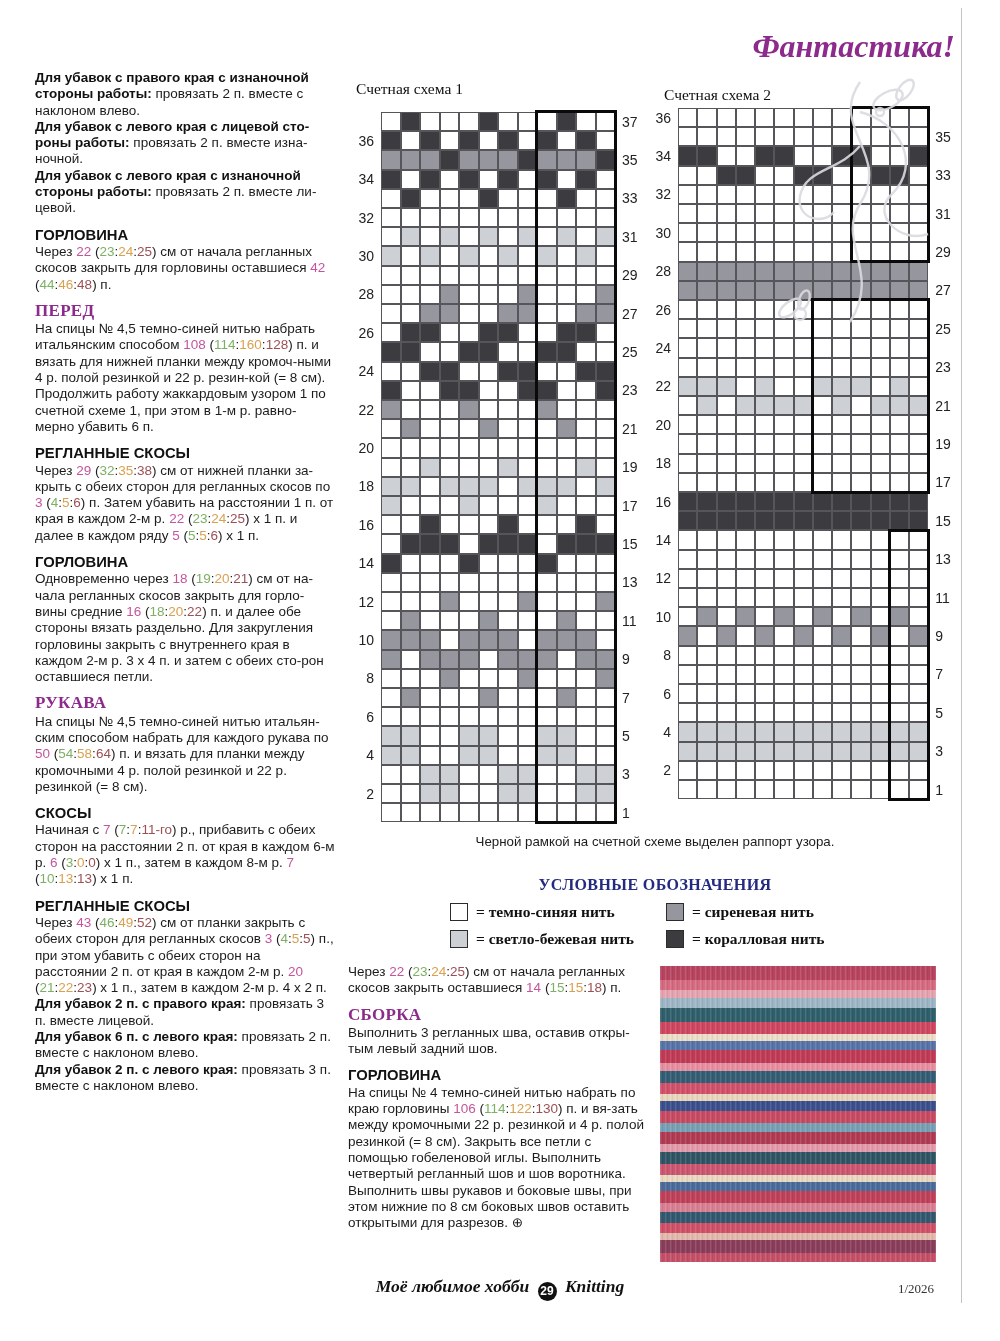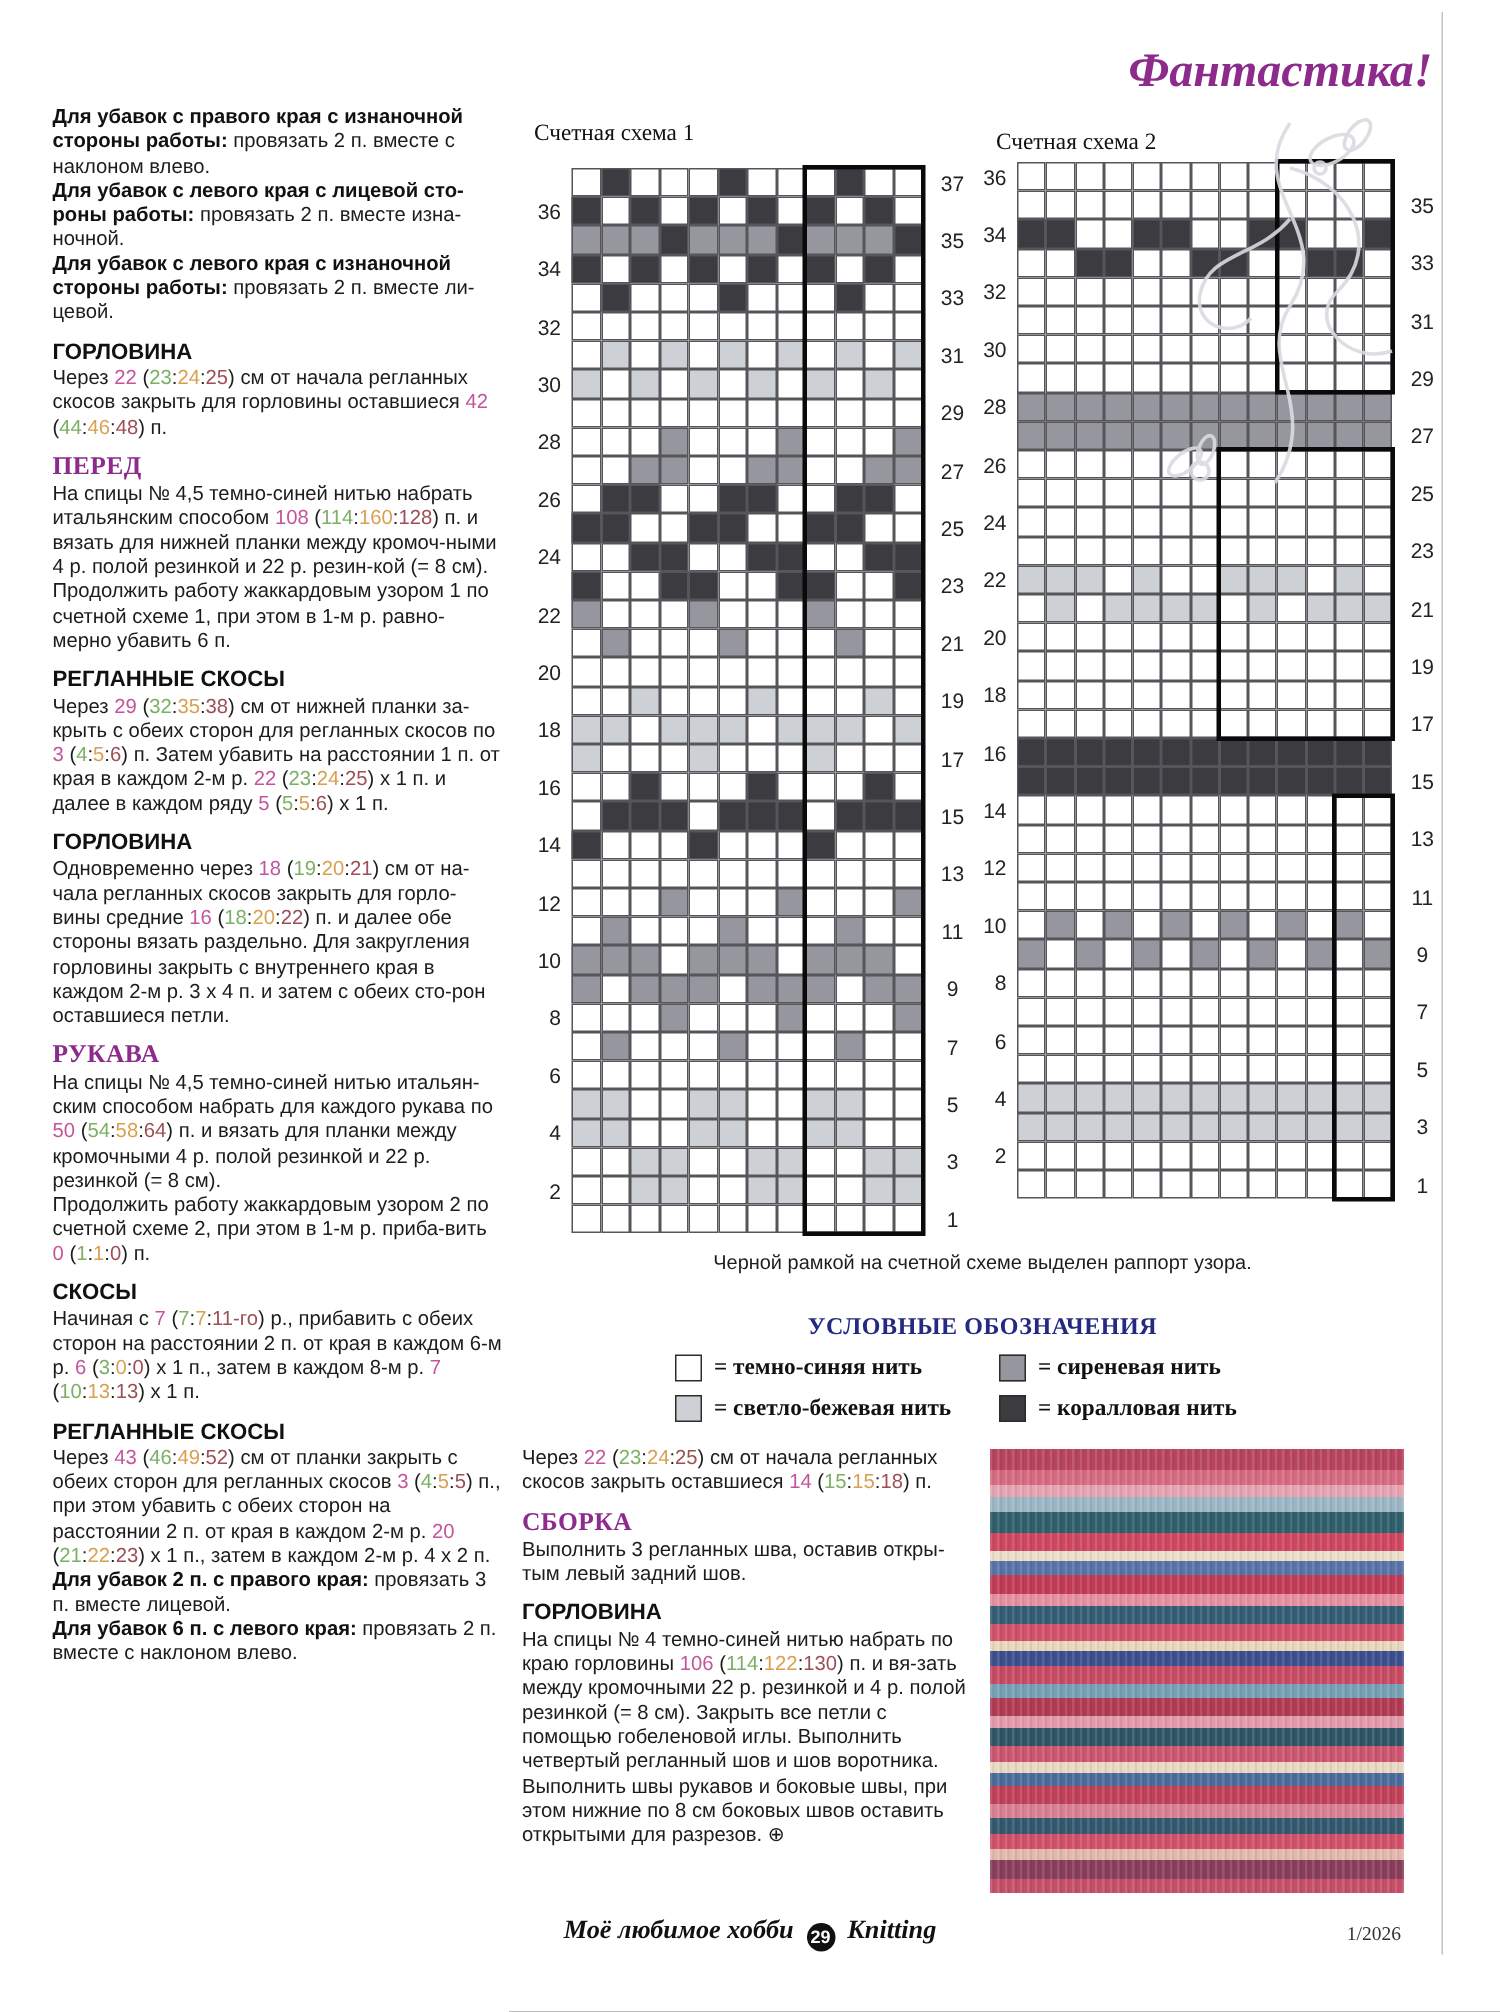--- a/index.html
+++ b/index.html
@@ -17,21 +17,21 @@
       color:var(--accent,#8d2b8d);margin:10px 0 2px 0;letter-spacing:.3px;}
   .h2{font-weight:bold;font-size:14.8px;color:#111;margin:10px 0 1px 0;}
   .s1{color:var(--s1,#c4559c);} .s2{color:var(--s2,#7cb065);}
   .s3{color:var(--s3,#d9a050);} .s4{color:var(--s4,#9c4f55);}
   b{color:#111;}
   
   .chart-title{position:absolute;font-family:"Liberation Serif",serif;font-size:15.5px;color:#111;}
   .cell{position:absolute;box-sizing:border-box;border:0.6px solid #55555a;}
   .frame{position:absolute;box-sizing:border-box;border:3.4px solid #0a0a0a;pointer-events:none;}
   .rowlab{position:absolute;font-size:14px;color:#222;width:26px;}
-  .rowlab.l{text-align:right;} .rowlab.r{text-align:center;}
+  .rowlab.l{text-align:right;} .rowlab.r{text-align:left;}
   
   .captions{position:absolute;left:350px;top:833px;width:610px;text-align:center;
             font-size:13.3px;line-height:17px;color:#1c1c1c;}
   .legend-header{position:absolute;left:350px;top:876px;width:610px;text-align:center;
             font-family:"Liberation Serif",serif;font-weight:bold;font-size:16px;
             color:var(--navy,#232a80);letter-spacing:.4px;}
   .leg-item{position:absolute;height:22px;}
   .leg-swatch{position:absolute;left:0;top:0;width:18px;height:18px;box-sizing:border-box;
             border:1.6px solid #2c2c2c;}
   .leg-label{position:absolute;left:26px;top:0px;font-family:"Liberation Serif",serif;
@@ -65,27 +65,27 @@
       <div class="para">Через <span class="s1">22</span> (<span class="s2">23</span>:<span class="s3">24</span>:<span class="s4">25</span>) см от начала регланных скосов закрыть для горловины оставшиеся <span class="s1">42</span> (<span class="s2">44</span>:<span class="s3">46</span>:<span class="s4">48</span>) п.</div>
       <div class="h1">ПЕРЕД</div>
       <div class="para">На спицы № 4,5 темно-синей нитью набрать итальянским способом <span class="s1">108</span> (<span class="s2">114</span>:<span class="s3">160</span>:<span class="s4">128</span>) п. и вязать для нижней планки между кромоч-ными 4 р. полой резинкой и 22 р. резин-кой (= 8 см).</div>
       <div class="para">Продолжить работу жаккардовым узором 1 по счетной схеме 1, при этом в 1-м р. равно-мерно убавить 6 п.</div>
       <div class="h2">РЕГЛАННЫЕ СКОСЫ</div>
       <div class="para">Через <span class="s1">29</span> (<span class="s2">32</span>:<span class="s3">35</span>:<span class="s4">38</span>) см от нижней планки за-крыть с обеих сторон для регланных скосов по <span class="s1">3</span> (<span class="s2">4</span>:<span class="s3">5</span>:<span class="s4">6</span>) п. Затем убавить на расстоянии 1 п. от края в каждом 2-м р. <span class="s1">22</span> (<span class="s2">23</span>:<span class="s3">24</span>:<span class="s4">25</span>) x 1 п. и далее в каждом ряду <span class="s1">5</span> (<span class="s2">5</span>:<span class="s3">5</span>:<span class="s4">6</span>) x 1 п.</div>
       <div class="h2">ГОРЛОВИНА</div>
       <div class="para">Одновременно через <span class="s1">18</span> (<span class="s2">19</span>:<span class="s3">20</span>:<span class="s4">21</span>) см от на-чала регланных скосов закрыть для горло-вины средние <span class="s1">16</span> (<span class="s2">18</span>:<span class="s3">20</span>:<span class="s4">22</span>) п. и далее обе стороны вязать раздельно. Для закругления горловины закрыть с внутреннего края в каждом 2-м р. 3 x 4 п. и затем с обеих сто-рон оставшиеся петли.</div>
       <div class="h1">РУКАВА</div>
       <div class="para">На спицы № 4,5 темно-синей нитью итальян-ским способом набрать для каждого рукава по <span class="s1">50</span> (<span class="s2">54</span>:<span class="s3">58</span>:<span class="s4">64</span>) п. и вязать для планки между кромочными 4 р. полой резинкой и 22 р. резинкой (= 8 см).</div>
-      <div class="para">Продолжить работу жаккардовым узором 2 по счетной схеме 2, при этом в 1-м р. приба-вить <span class="s1">0</span> (<span class="s2">1</span>:<span class="s3">1</span>:<span class="s4">0</span>) п.</div>
       <div class="h2">СКОСЫ</div>
       <div class="para">Начиная с <span class="s1">7</span> (<span class="s2">7</span>:<span class="s3">7</span>:<span class="s4">11-го</span>) р., прибавить с обеих сторон на расстоянии 2 п. от края в каждом 6-м р. <span class="s1">6</span> (<span class="s2">3</span>:<span class="s3">0</span>:<span class="s4">0</span>) x 1 п., затем в каждом 8-м р. <span class="s1">7</span> (<span class="s2">10</span>:<span class="s3">13</span>:<span class="s4">13</span>) x 1 п.</div>
       <div class="h2">РЕГЛАННЫЕ СКОСЫ</div>
       <div class="para">Через <span class="s1">43</span> (<span class="s2">46</span>:<span class="s3">49</span>:<span class="s4">52</span>) см от планки закрыть с обеих сторон для регланных скосов <span class="s1">3</span> (<span class="s2">4</span>:<span class="s3">5</span>:<span class="s4">5</span>) п., при этом убавить с обеих сторон на расстоянии 2 п. от края в каждом 2-м р. <span class="s1">20</span> (<span class="s2">21</span>:<span class="s3">22</span>:<span class="s4">23</span>) x 1 п., затем в каждом 2-м р. 4 x 2 п.</div>
       <div class="para"><b>Для убавок 2 п. с правого края:</b> провязать 3 п. вместе лицевой.</div>
       <div class="para"><b>Для убавок 6 п. с левого края:</b> провязать 2 п. вместе с наклоном влево.</div>
+      <div class="para"><b>Для убавок 2 п. с левого края:</b> провязать 3 п. вместе с наклоном влево.</div>
     </div>
 
   <div id="charts-layer">
       <div class="chart-title" style="left: 356px; top: 80px;">Счетная схема 1</div>
       <div class="cell" style="left: 381px; top: 112px; width: 19.5px; height: 19.2px; background: rgb(255, 255, 255);"></div>
       <div class="cell" style="left: 400.5px; top: 112px; width: 19.5px; height: 19.2px; background: rgb(59, 59, 64);"></div>
       <div class="cell" style="left: 420px; top: 112px; width: 19.5px; height: 19.2px; background: rgb(255, 255, 255);"></div>
       <div class="cell" style="left: 439.5px; top: 112px; width: 19.5px; height: 19.2px; background: rgb(255, 255, 255);"></div>
       <div class="cell" style="left: 459px; top: 112px; width: 19.5px; height: 19.2px; background: rgb(255, 255, 255);"></div>
       <div class="cell" style="left: 478.5px; top: 112px; width: 19.5px; height: 19.2px; background: rgb(59, 59, 64);"></div>

